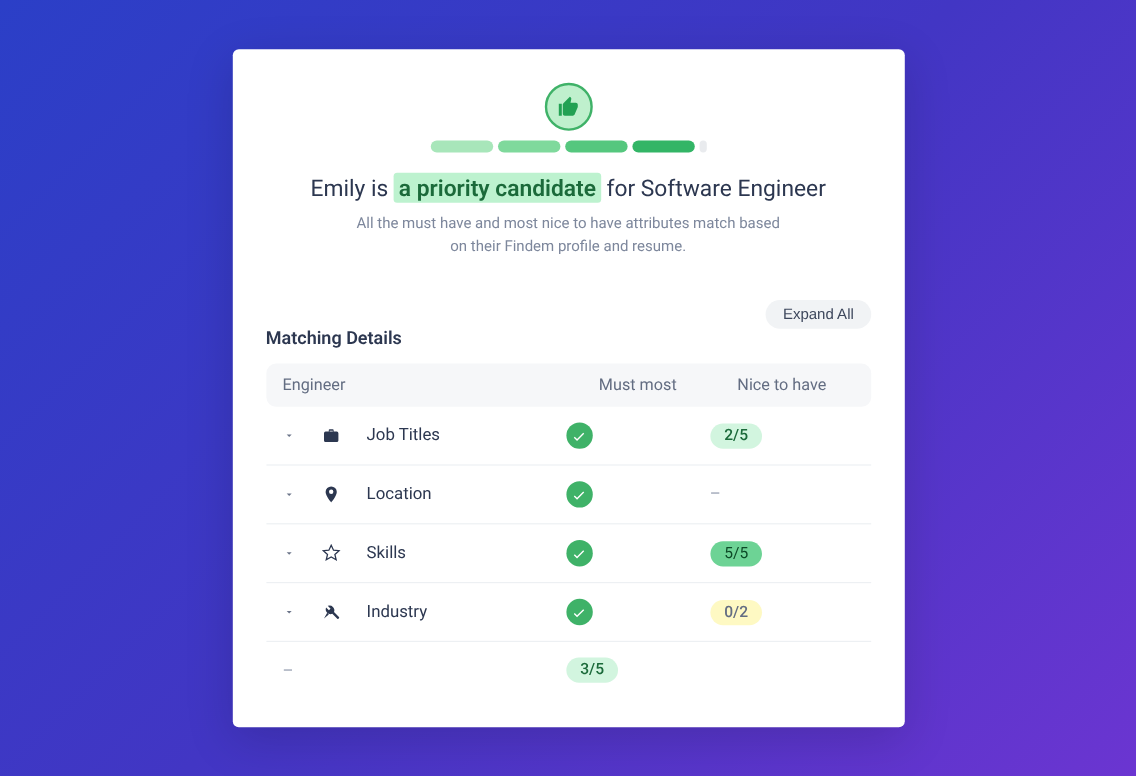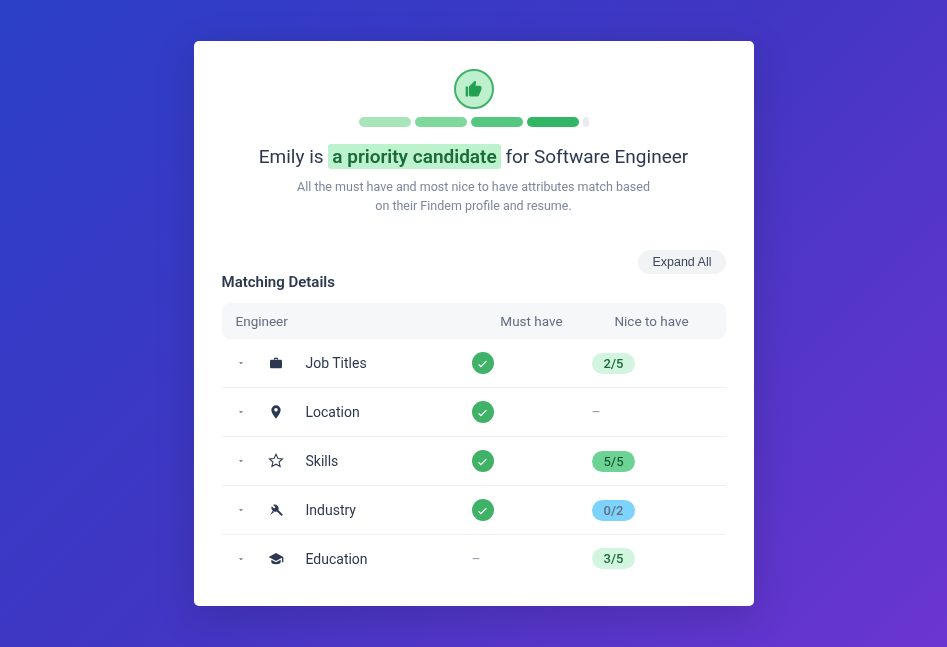--- a/index.html
+++ b/index.html
@@ -192,21 +192,21 @@
     .pill-light {
       background: #d2f5df;
       color: #1b6a3a;
     }
     .pill-strong {
       background: #6dd395;
       color: #0d4a27;
       font-weight: 400;
     }
     .pill-gray {
-      background: #7dd3fc;
+      background: #fef9c3;
       color: #636d82;
     }
   </style>
 </head>
 <body>
 
 <div class="card">
 
   <div class="thumb-wrap">
     <div class="thumb-circle">
@@ -232,21 +232,21 @@
 
   <div class="subtitle">All the must have and most nice to have attributes match based on their Findem profile and resume.</div>
 
   <div class="details-header">
     <div class="details-title">Matching Details</div>
     <button class="expand-btn">Expand All</button>
   </div>
 
   <div class="table-head">
     <div>Engineer</div>
-    <div class="th-center">Must have</div>
+    <div class="th-center">Must most</div>
     <div class="th-center">Nice to have</div>
   </div>
 
   <div id="rows">
       <div class="row">
         <div class="row-label">
           <span class="chevron">
             <svg viewBox="0 0 24 24">
               <path d="M7 10l5 5 5-5z"></path>
             </svg>
@@ -338,33 +338,20 @@
             <svg viewBox="0 0 24 24">
               <path d="M9 16.2l-3.5-3.5L4 14.2 9 19.2 20 8.2l-1.5-1.5z"></path>
             </svg>
           </span>
         </div>
         <div class="cell-center">
           <span class="pill pill-gray">0/2</span>
         </div>
       </div>
       <div class="row">
-        <div class="row-label">
-          <span class="chevron">
-            <svg viewBox="0 0 24 24">
-              <path d="M7 10l5 5 5-5z"></path>
-            </svg>
-          </span>
-          <span class="cat-icon">
-            <svg viewBox="0 0 24 24">
-              <path d="M12 3L1 9l11 6 9-4.9V17h2V9L12 3zM5 13.2V17c0 1.7 3.1 3 7 3s7-1.3 7-3v-3.8l-7 3.8-7-3.8z"></path>
-            </svg>
-          </span>
-          <span>Education</span>
-        </div>
         <div class="cell-center">
           <span class="dash">–</span>
         </div>
         <div class="cell-center">
           <span class="pill pill-light">3/5</span>
         </div>
       </div>
     </div>
 
 </div>

